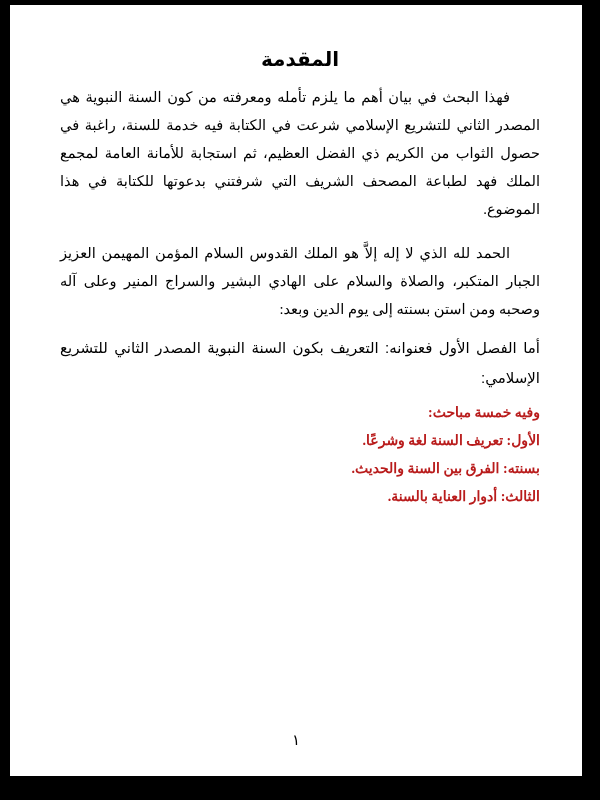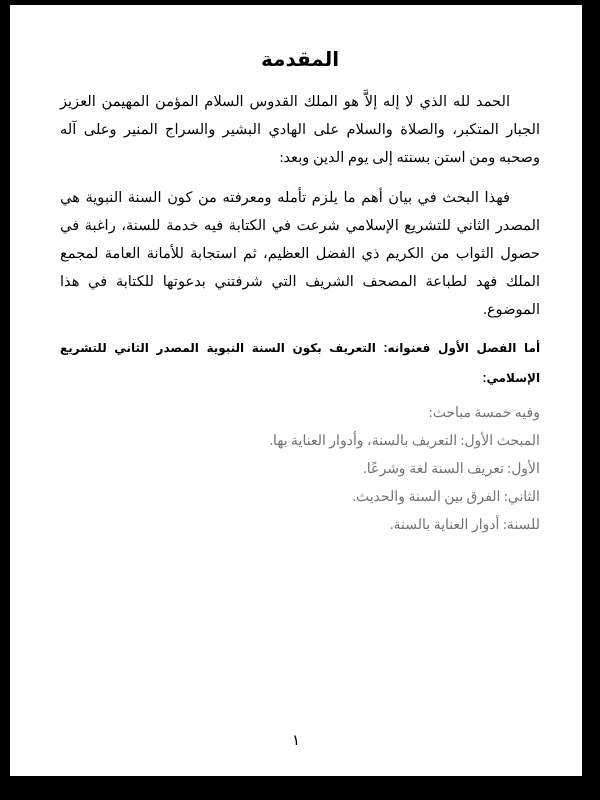--- a/index.html
+++ b/index.html
@@ -72,37 +72,38 @@
   }
   p.para.first {
     margin-top: 16px;
   }
 
   p.heading-bold {
     margin: 0;
     padding: 0;
     margin-top: 10px;
     font-family: "Liberation Sans", "DejaVu Sans", sans-serif;
-    font-weight: bold;
-    font-size: 12px;
+    font-weight: normal;
+    font-size: 15px;
     line-height: 30px;
     text-align: justify;
     text-align-last: right;
     direction: rtl;
   }
 
   p.line-center {
     margin: 0;
     padding: 0;
     direction: rtl;
     text-align: left;
     font-family: "Liberation Serif", "DejaVu Serif", serif;
     font-size: 14px;
     line-height: 28px;
-    color: #737373;
+    color: #b91c1c;
+    font-weight: bold;
   }
   p.line-center.gap {
     margin-top: 6px;
   }
 
   .page-number {
     position: absolute;
     left: 0;
     right: 0;
     top: 726px;
@@ -116,37 +117,36 @@
 <body>
 
 <div class="scan-frame">
   <div class="page-sheet">
     <div class="page-inner">
 
       <h1 class="page-title">المقدمة</h1>
 
       <div class="body-block">
 
+        <p class="para">فهذا البحث في بيان أهم ما يلزم تأمله ومعرفته من كون السنة النبوية هي المصدر الثاني للتشريع الإسلامي شرعت في الكتابة فيه خدمة للسنة، راغبة في حصول الثواب من الكريم ذي الفضل العظيم، ثم استجابة للأمانة العامة لمجمع الملك فهد لطباعة المصحف الشريف التي شرفتني بدعوتها للكتابة في هذا الموضوع.</p>
+
         <p class="para first">الحمد لله الذي لا إله إلاَّ هو الملك القدوس السلام المؤمن المهيمن العزيز الجبار المتكبر، والصلاة والسلام على الهادي البشير والسراج المنير وعلى آله وصحبه ومن استن بسنته إلى يوم الدين وبعد:</p>
-
-        <p class="para">فهذا البحث في بيان أهم ما يلزم تأمله ومعرفته من كون السنة النبوية هي المصدر الثاني للتشريع الإسلامي شرعت في الكتابة فيه خدمة للسنة، راغبة في حصول الثواب من الكريم ذي الفضل العظيم، ثم استجابة للأمانة العامة لمجمع الملك فهد لطباعة المصحف الشريف التي شرفتني بدعوتها للكتابة في هذا الموضوع.</p>
 
 
 
         <p class="heading-bold">أما الفصل الأول فعنوانه: التعريف بكون السنة النبوية المصدر الثاني للتشريع الإسلامي:</p>
 
         <p class="line-center gap">وفيه خمسة مباحث:</p>
 
-        <p class="line-center">المبحث الأول: التعريف بالسنة، وأدوار العناية بها.</p>
 
 
         <p class="line-center">الأول: تعريف السنة لغة وشرعًا.</p>
 
-        <p class="line-center">الثاني: الفرق بين السنة والحديث.</p>
+        <p class="line-center">بسنته: الفرق بين السنة والحديث.</p>
 
-        <p class="line-center">للسنة: أدوار العناية بالسنة.</p>
+        <p class="line-center">الثالث: أدوار العناية بالسنة.</p>
 
       </div>
     </div>
 
     <div class="page-number">١</div>
   </div>
 </div>
 
 </body></html>

